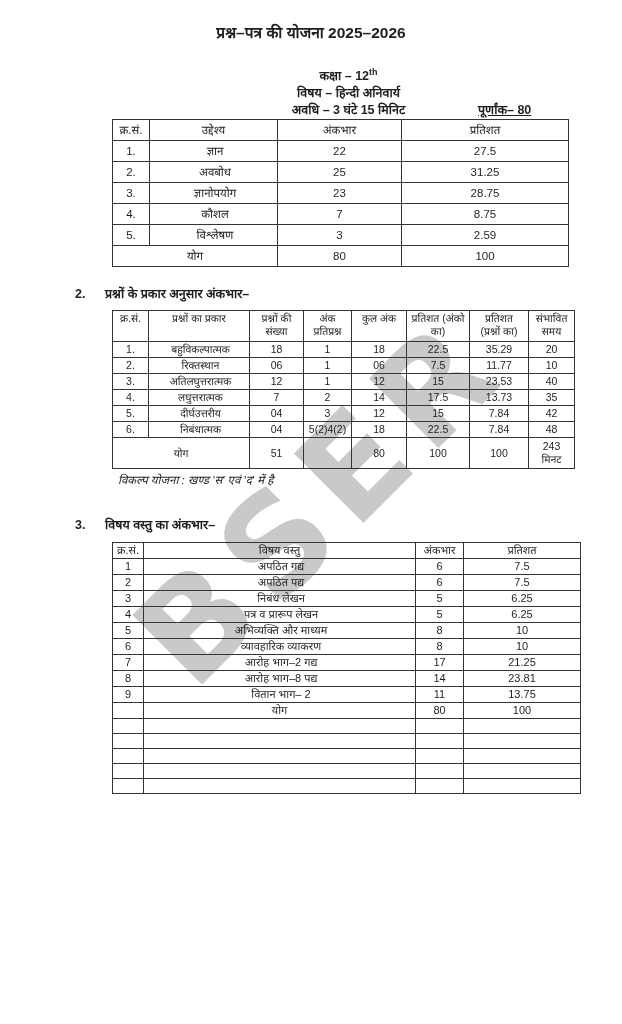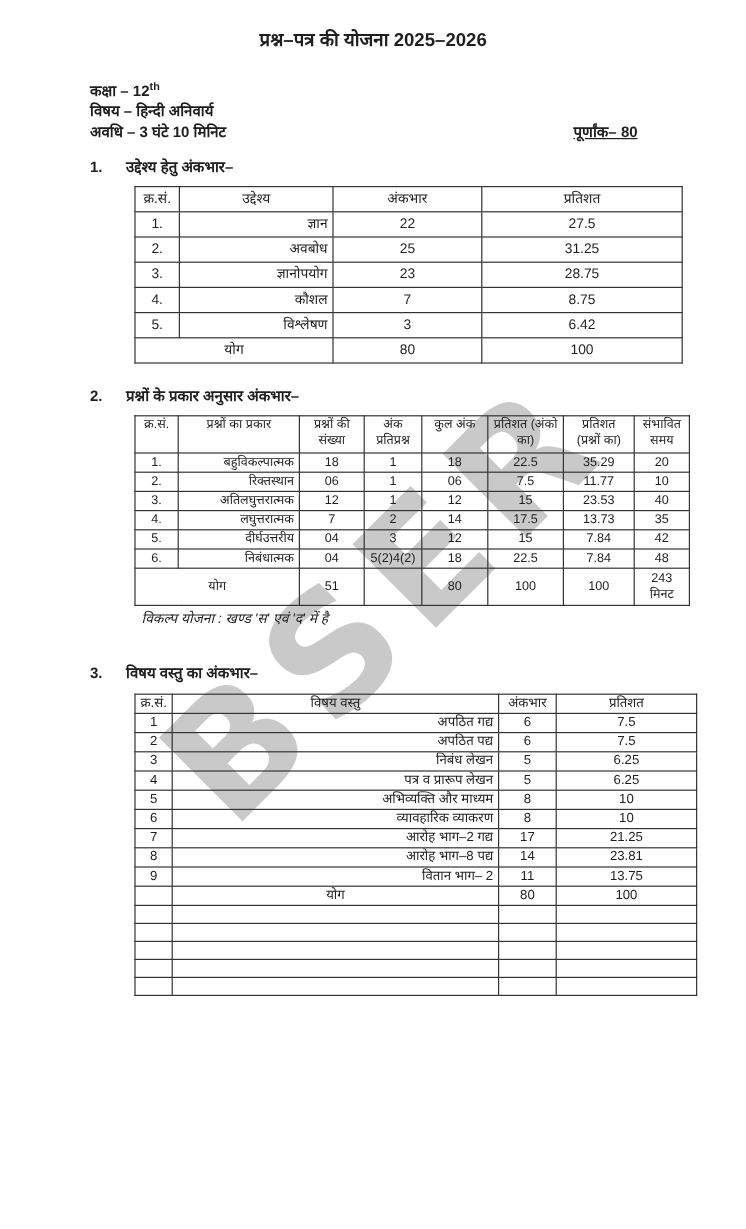--- a/index.html
+++ b/index.html
@@ -6,32 +6,32 @@
   .page{position:relative;width:622px;height:1024px;background:#ffffff;margin:0 auto;
         font-family:"Liberation Sans","DejaVu Sans",sans-serif;color:#1f1f1f;overflow:hidden;}
   .watermark{position:absolute;left:70px;top:415px;width:500px;height:170px;z-index:0;
         display:flex;align-items:center;justify-content:center;
         transform:rotate(-45deg);font-family:"DejaVu Sans",sans-serif;font-weight:700;
         font-size:135px;letter-spacing:14px;line-height:1;color:rgba(120,120,120,0.40);
         user-select:none;pointer-events:none;}
   .content{position:relative;z-index:1;border-radius:28px;}
   .title{padding-top:21px;text-align:center;font-size:15.5px;font-weight:700;}
   .meta{margin:21px 0 0 75px;font-size:12.5px;font-weight:700;line-height:17px;}
-  .meta-line{position:relative;}
+  .meta-line{position:relative;text-align:center;}
   .meta sup{font-size:9px;}
   .marks{position:absolute;left:403px;top:0;text-decoration:underline;}
   .sec{margin-left:75px;font-size:12.5px;font-weight:700;line-height:16px;}
   .sec-num{display:inline-block;width:30px;}
   .sec1{margin-top:12px;margin-bottom:8px;}
   .sec2{margin-top:19px;margin-bottom:8px;}
   .sec3{margin-top:29px;margin-bottom:9px;}
   table.t{border-collapse:collapse;table-layout:fixed;margin-left:112px;background:transparent;padding-left:30px;}
   table.t td{border:1px solid #343434;padding:0 4px;text-align:center;vertical-align:middle;
         overflow:hidden;line-height:1.25;}
-  table.t td.lft{text-align:right;padding-left:7px;}
+  table.t td.lft{text-align:center;padding-left:7px;}
   .t1{width:456px;font-size:11.5px;}
   .t1 tr{height:21px;}
   .t2{width:462px;font-size:10.5px;}
   .t2 tr{height:16px;}
   .t2 tr.hdr{height:31px;}
   .t2 tr.hdr td{vertical-align:top;padding-top:1px;}
   .t2 tr.total{height:31px;}
   .t3{width:468px;font-size:11px;}
   .t3 tr{height:16px;}
   .t3 tr.empty{height:15px;}
@@ -42,26 +42,23 @@
 
 <div class="page">
   <div class="watermark">BSER</div>
   <div class="content">
 
     <div class="title">प्रश्न–पत्र की योजना 2025–2026</div>
 
     <div class="meta">
       <div class="meta-line"><span>कक्षा – 12</span><sup>th</sup></div>
       <div class="meta-line">विषय – हिन्दी अनिवार्य</div>
-      <div class="meta-line"><span>अवधि – 3 घंटे 10 मिनिट</span><span class="marks">पूर्णांक– 80</span></div>
+      <div class="meta-line"><span>अवधि – 3 घंटे 15 मिनिट</span><span class="marks">पूर्णांक– 80</span></div>
     </div>
 
-    <div class="sec sec1">
-      <span class="sec-num">1.</span><span>उद्देश्य हेतु अंकभार–</span>
-    </div>
 
     <table class="t t1">
       <colgroup>
           <col style="width:37px">
           <col style="width:128px">
           <col style="width:124px">
           <col style="width:167px">
         </colgroup>
       <tbody>
           <tr class="hdr">
@@ -91,21 +88,21 @@
       <tr>
         <td>4.</td>
         <td class="lft">कौशल</td>
         <td>7</td>
         <td>8.75</td>
       </tr>
       <tr>
         <td>5.</td>
         <td class="lft">विश्लेषण</td>
         <td>3</td>
-        <td>6.42</td>
+        <td>2.59</td>
       </tr>
       <tr>
         <td colspan="2">योग</td>
         <td>80</td>
         <td>100</td>
       </tr>
     </tbody>
       </table>
 
     <div class="sec sec2">

